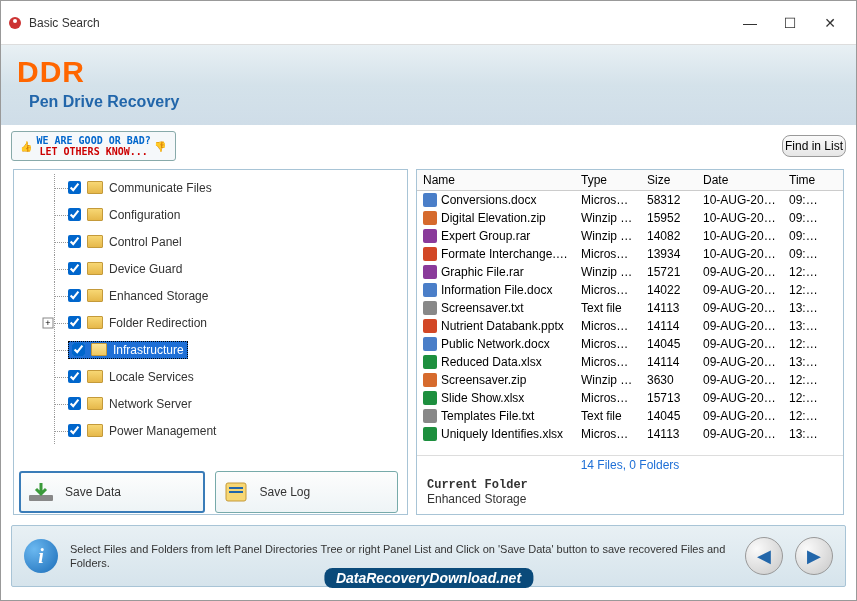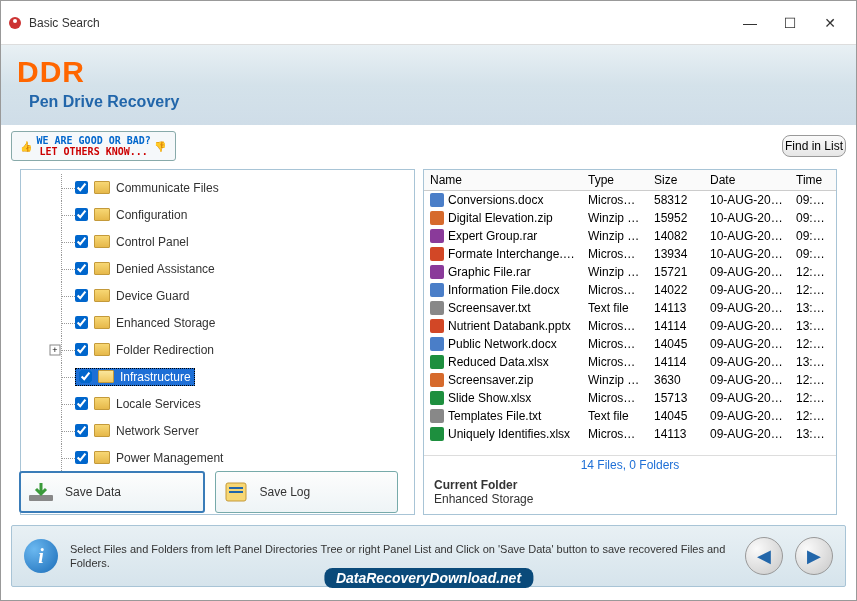--- a/index.html
+++ b/index.html
@@ -14,21 +14,21 @@
 .banner .ddr { font-family: "Arial Black", sans-serif; font-size: 30px; font-weight: 900; color: #ff6600; line-height: 1; letter-spacing: 1px; }
 .banner .subtitle { font-size: 16px; color: #2266aa; font-weight: 700; margin-top: 6px; margin-left: 12px; }
 
 .toolbar-row { display: flex; align-items: center; padding: 6px 10px 2px; }
 .feedback-btn { border: 1px solid #8aa; background: #f5f8fa; border-radius: 3px; padding: 3px 8px; display: flex; align-items: center; gap: 4px; font-size: 10px; font-weight: bold; line-height: 1.1; }
 .feedback-btn .l1 { color: #0066cc; font-family: monospace; }
 .feedback-btn .l2 { color: #cc0000; font-family: monospace; }
 .toolbar-row .spacer { flex: 1; }
 .find-btn { border: 1px solid #999; background: linear-gradient(#fafafa,#e6e6e6); padding: 3px 2px; font-size: 12px; border-radius: 8px; }
 
-.workarea { display: flex; gap: 8px; padding: 6px 19px; height: 358px; }
+.workarea { display: flex; gap: 8px; padding: 6px 12px; height: 358px; }
 .left-panel, .right-panel { border: 1px solid #a8c4d6; background: #fff; }
 .left-panel { width: 395px; display: flex; flex-direction: column; }
 .right-panel { flex: 1; display: flex; flex-direction: column; }
 
 .tree-wrap { flex: 1; overflow: hidden; position: relative; }
 .tree-scroll { overflow-y: scroll; height: 100%; }
 .tree { padding: 4px 0; }
 .tree-item { display: flex; align-items: center; height: 27px; font-size: 12px; padding-left: 54px; gap: 6px; position: relative; }
 .tree-item .connector { position: absolute; left: 34px; top: 0; bottom: 0; width: 20px; }
 .tree-item .connector::before { content: ""; position: absolute; left: 6px; top: 0; bottom: 0; border-left: 1px dotted #999; }
@@ -56,21 +56,21 @@
 .col-date { width: 86px; }
 .col-time { width: 42px; }
 .list-body { overflow-y: scroll; overflow-x: scroll; flex: 1; }
 .list-row { height: 18px; align-items: center; }
 .list-row .file-icon { width: 14px; height: 14px; margin-right: 4px; display: inline-block; vertical-align: middle; border-radius: 2px; }
 .fi-doc { background: #4a7ec8; } .fi-zip { background: #d66a2c; } .fi-rar { background: #8a3a9a; }
 .fi-pptx { background: #d24726; } .fi-txt { background: #888; } .fi-xlsx { background: #1d8f3e; }
 
 .status-row { text-align: center; font-size: 12px; color: #1e6fd6; padding: 2px 0; border-top: 1px solid #ddd; }
 .current-folder { padding: 4px 10px 8px; font-size: 12px; }
-.current-folder .cf-title { font-weight: bold; color: #333; }
+.current-folder .cf-title { font-weight: bold; color: #333; font-family: Liberation Mono, monospace; }
 .current-folder .cf-name { color: #333; }
 
 .footer { margin: 4px 10px 8px; border: 1px solid #a8c4d6; background: linear-gradient(180deg,#e8f0f4,#d6e4ec); border-radius: 2px; height: 62px; display: flex; align-items: center; padding: 6px 12px; gap: 12px; position: relative; }
 .footer .info-icon { width: 34px; height: 34px; border-radius: 50%; background: radial-gradient(circle at 30% 30%, #6bb8f0, #1a6cb8); display: flex; align-items: center; justify-content: center; color: #fff; font-style: italic; font-weight: bold; font-size: 20px; font-family: serif; }
 .footer .hint { flex: 1; font-size: 11px; color: #333; line-height: 1.3; }
 .footer .site { position: absolute; left: 50%; bottom: -2px; transform: translateX(-50%); background: #0a4a7a; color: #fff; font-size: 14px; font-weight: bold; padding: 2px 12px; font-style: italic; border-radius: 8px; }
 .navbtn { width: 38px; height: 38px; border-radius: 50%; background: radial-gradient(circle at 30% 30%, #fafafa, #c8c8c8); border: 1px solid #999; display: flex; align-items: center; justify-content: center; color: #2266aa; font-size: 18px; }
 </style>
 </head>
 <body>
@@ -121,26 +121,20 @@
               <span class="connector"></span>
               <input type="checkbox" checked="" style="">
               <span class="folder-icon"></span>
               <span class="label">Configuration</span>
             </div>
             <div class="tree-item">
               <span class="connector"></span>
               <input type="checkbox" checked="" style="">
               <span class="folder-icon"></span>
               <span class="label">Control Panel</span>
-            </div>
-            <div class="tree-item">
-              <span class="connector"></span>
-              <input type="checkbox" checked="" style="">
-              <span class="folder-icon"></span>
-              <span class="label">Denied Assistance</span>
             </div>
             <div class="tree-item">
               <span class="connector"></span>
               <input type="checkbox" checked="" style="">
               <span class="folder-icon"></span>
               <span class="label">Device Guard</span>
             </div>
             <div class="tree-item">
               <span class="connector"></span>
               <input type="checkbox" checked="" style="">

